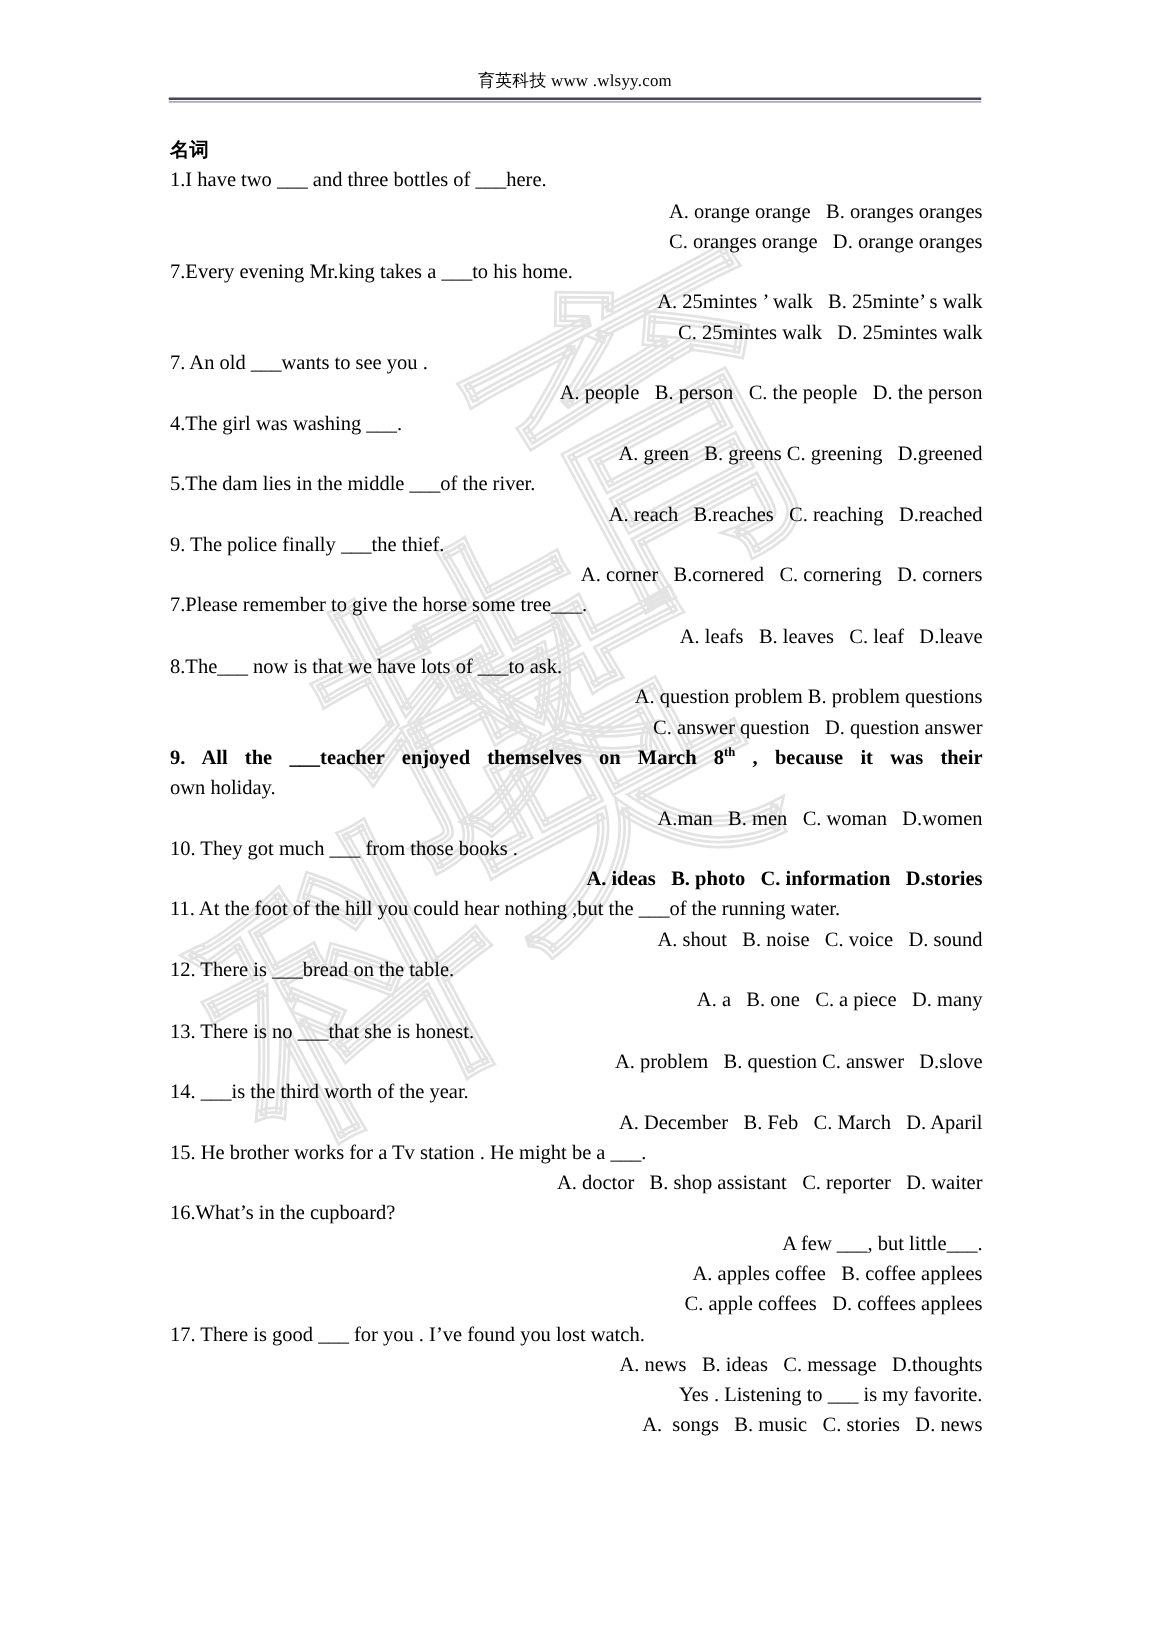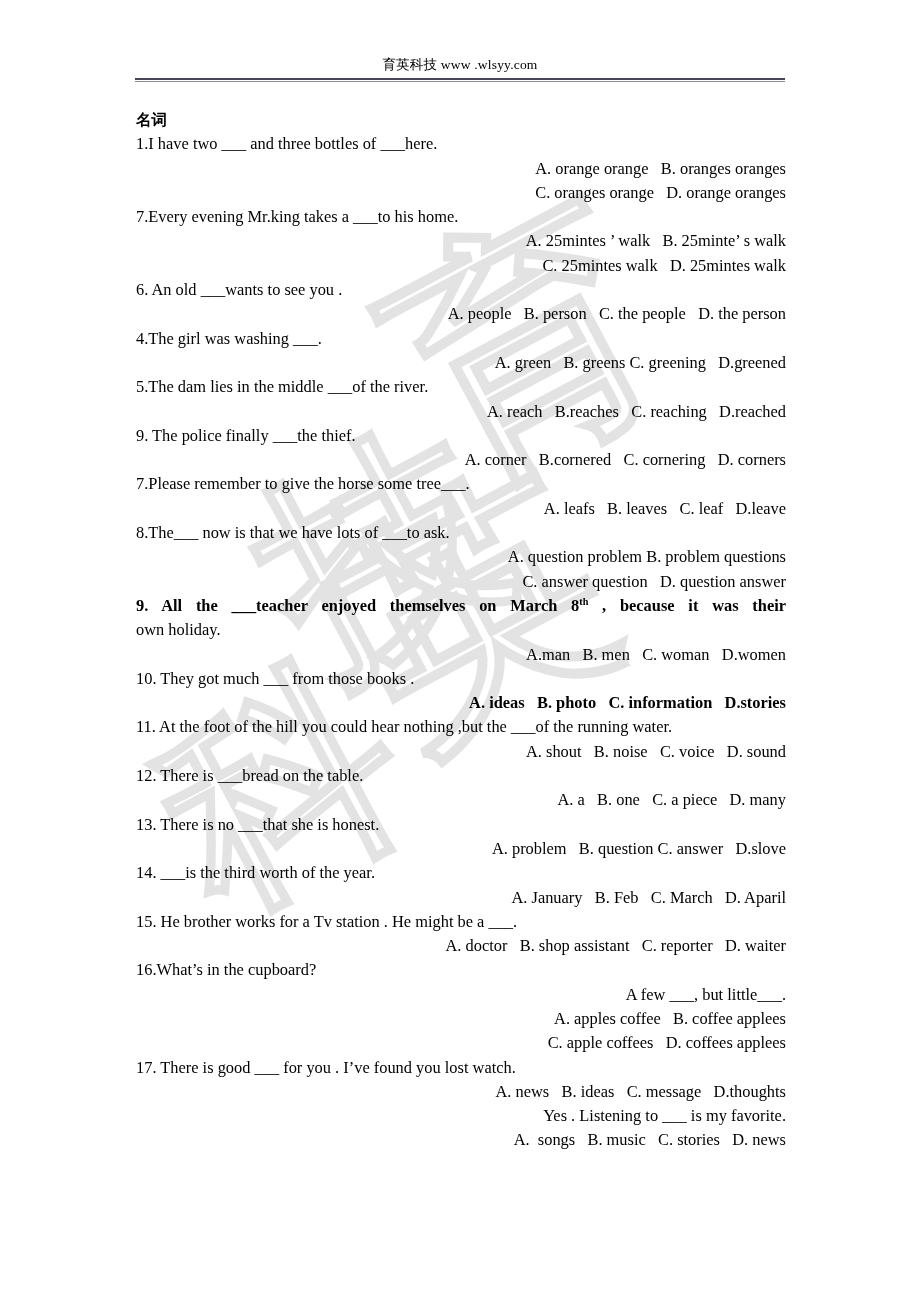--- a/index.html
+++ b/index.html
@@ -154,21 +154,21 @@
     <div class="section-title">名词</div>
 
     <div class="q-line">1.I have two ___ and three bottles of ___here.</div>
     <div class="opt-line">A. orange orange   B. oranges oranges</div>
     <div class="opt-line flush">C. oranges orange   D. orange oranges</div>
 
     <div class="q-line">7.Every evening Mr.king takes a ___to his home.</div>
     <div class="opt-line">A. 25mintes ’ walk   B. 25minte’ s walk</div>
     <div class="opt-line">C. 25mintes walk   D. 25mintes walk</div>
 
-    <div class="q-line">6. An old ___wants to see you .</div>
+    <div class="q-line">7. An old ___wants to see you .</div>
     <div class="opt-line">A. people   B. person   C. the people   D. the person</div>
 
     <div class="q-line">4.The girl was washing ___.</div>
     <div class="opt-line">A. green   B. greens C. greening   D.greened</div>
 
     <div class="q-line">5.The dam lies in the middle ___of the river.</div>
     <div class="opt-line">A. reach   B.reaches   C. reaching   D.reached</div>
 
     <div class="q-line">9. The police finally ___the thief.</div>
     <div class="opt-line">A. corner   B.cornered   C. cornering   D. corners</div>
@@ -192,21 +192,21 @@
     <div class="q-line">11. At the foot of the hill you could hear nothing ,but the ___of the running water.</div>
     <div class="opt-line">A. shout   B. noise   C. voice   D. sound</div>
 
     <div class="q-line">12. There is ___bread on the table.</div>
     <div class="opt-line">A. a   B. one   C. a piece   D. many</div>
 
     <div class="q-line">13. There is no ___that she is honest.</div>
     <div class="opt-line">A. problem   B. question C. answer   D.slove</div>
 
     <div class="q-line">14. ___is the third worth of the year.</div>
-    <div class="opt-line">A. January   B. Feb   C. March   D. Aparil</div>
+    <div class="opt-line">A. December   B. Feb   C. March   D. Aparil</div>
 
     <div class="q-line">15. He brother works for a Tv station . He might be a ___.</div>
     <div class="opt-line">A. doctor   B. shop assistant   C. reporter   D. waiter</div>
 
     <div class="q-line">16.What’s in the cupboard?</div>
     <div class="opt-line">A few ___, but little___.</div>
     <div class="opt-line">A. apples coffee   B. coffee applees</div>
     <div class="opt-line">C. apple coffees   D. coffees applees</div>
 
     <div class="q-line">17. There is good ___ for you . I’ve found you lost watch.</div>

